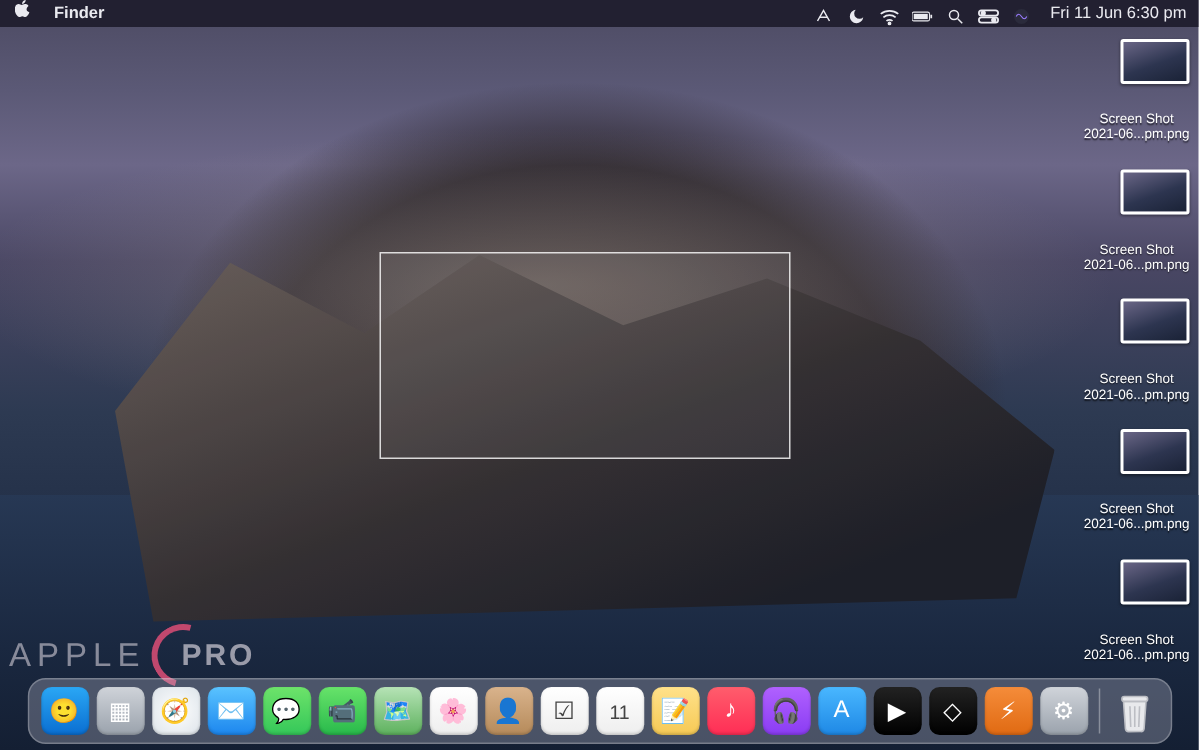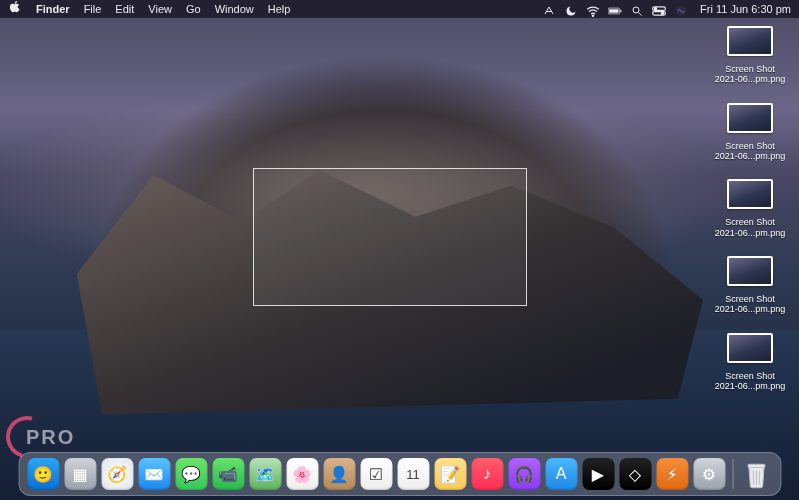--- a/index.html
+++ b/index.html
@@ -48,21 +48,21 @@
   position:absolute; border:1px solid rgba(255,255,255,.8);
   background:rgba(255,255,255,.06); z-index:10;
 }
 
 
 .desktop-icons {
   position:absolute; top:26px; right:6px; width:86px;
   display:flex; flex-direction:column; gap:18px; z-index:5;
   color:#fff; font-size:9px; text-align:center;
 }
-.dicon { display:flex; flex-direction:column; align-items:center; gap:8px; cursor:default; }
+.dicon { display:flex; flex-direction:column; align-items:flex-end; gap:18px; cursor:default; }
 .dicon .thumb {
   width:46px; height:30px; border:2px solid #fff; border-radius:2px;
   background:
     linear-gradient(160deg,#6a6686,#2d3550 55%,#1a2236);
   box-shadow:0 1px 2px rgba(0,0,0,.4);
 }
 .dicon .lines { line-height:1.15; text-shadow:0 1px 1px rgba(0,0,0,.7); }
 
 
 .dock {
@@ -105,21 +105,20 @@
 </div>
 
 <div class="menubar">
   <div class="menu-left">
     <span class="apple">
       <svg width="11" height="12" viewBox="0 0 16 18" fill="#eaeaf0">
           <path d="M11.3 9.4c0-2.3 1.9-3.4 2-3.5-1.1-1.6-2.8-1.8-3.4-1.8-1.4-.1-2.8.8-3.5.8-.7 0-1.8-.8-3-.8C1.9 4.1.4 5.1 0 6.7c-1.6 2.8.4 7 1.2 8.1.8 1.1 1.7 2.3 2.9 2.2 1.2 0 1.6-.8 3-.8 1.4 0 1.8.8 3 .8 1.2 0 2-1.1 2.8-2.2.9-1.3 1.2-2.5 1.2-2.6-.1 0-2.8-1.1-2.8-2.8zM9.5 2.6C10.1 1.9 10.5.8 10.4 0c-.9 0-2 .6-2.6 1.3-.6.6-1.1 1.7-.9 2.7 1 .1 2-.5 2.6-1.4z"></path>
         </svg>
     </span>
     <span class="item" data-bold="">Finder</span>
-    <span id="menu-items"><span class="item">File</span><span class="item">Edit</span><span class="item">View</span><span class="item">Go</span><span class="item">Window</span><span class="item">Help</span></span>
   </div>
   <div class="spacer"></div>
   <div class="status">
     <span class="ic">
         <svg width="12" height="12" viewBox="0 0 24 24" fill="none" stroke="#eaeaf0" stroke-width="2">
           <path d="M4 18 L12 4 L20 18"></path>
           <path d="M7 13 L17 13"></path>
         </svg>
       </span>
     <span class="ic">
@@ -200,20 +199,21 @@
     <div class="dicon">
       <div class="thumb"></div>
       <div class="lines">
         <div>Screen Shot</div>
         <div>2021-06...pm.png</div>
       </div>
     </div>
   </div>
 
 <div class="watermark">
+  <span>APPLE</span>
   <span class="ring"></span>
   <span class="pro">PRO</span>
 </div>
 
 <div class="dock" id="dock">
     <div class="app" style="background: linear-gradient(rgb(42, 167, 245), rgb(10, 110, 209));">🙂</div>
     <div class="app" style="background: linear-gradient(rgb(207, 211, 217), rgb(154, 162, 172));">▦</div>
     <div class="app" style="background: radial-gradient(circle, rgb(254, 254, 254), rgb(221, 228, 234)); color: rgb(68, 68, 68);">🧭</div>
     <div class="app" style="background: linear-gradient(rgb(90, 195, 255), rgb(28, 134, 238));">✉️</div>
     <div class="app" style="background: linear-gradient(rgb(109, 227, 106), rgb(52, 199, 89));">💬</div>

